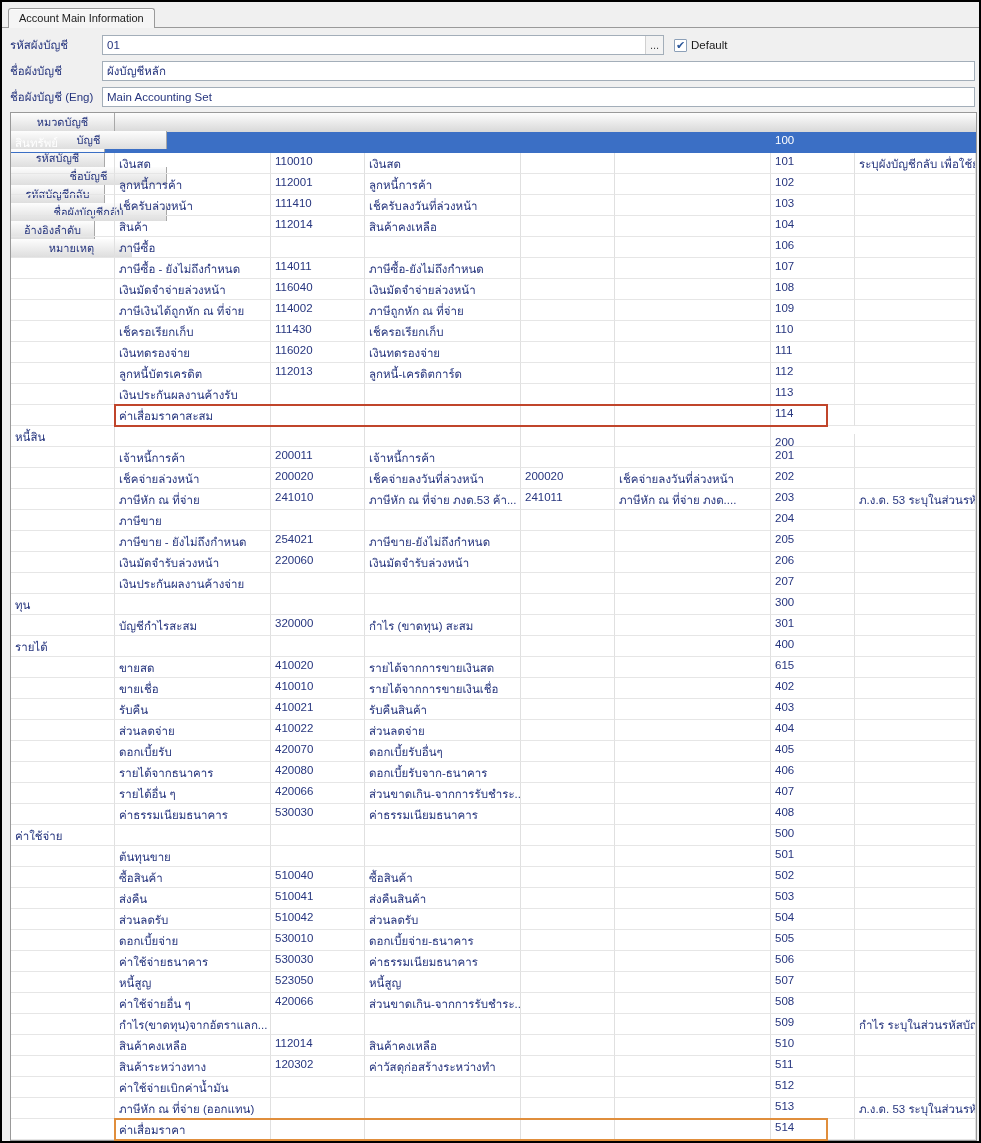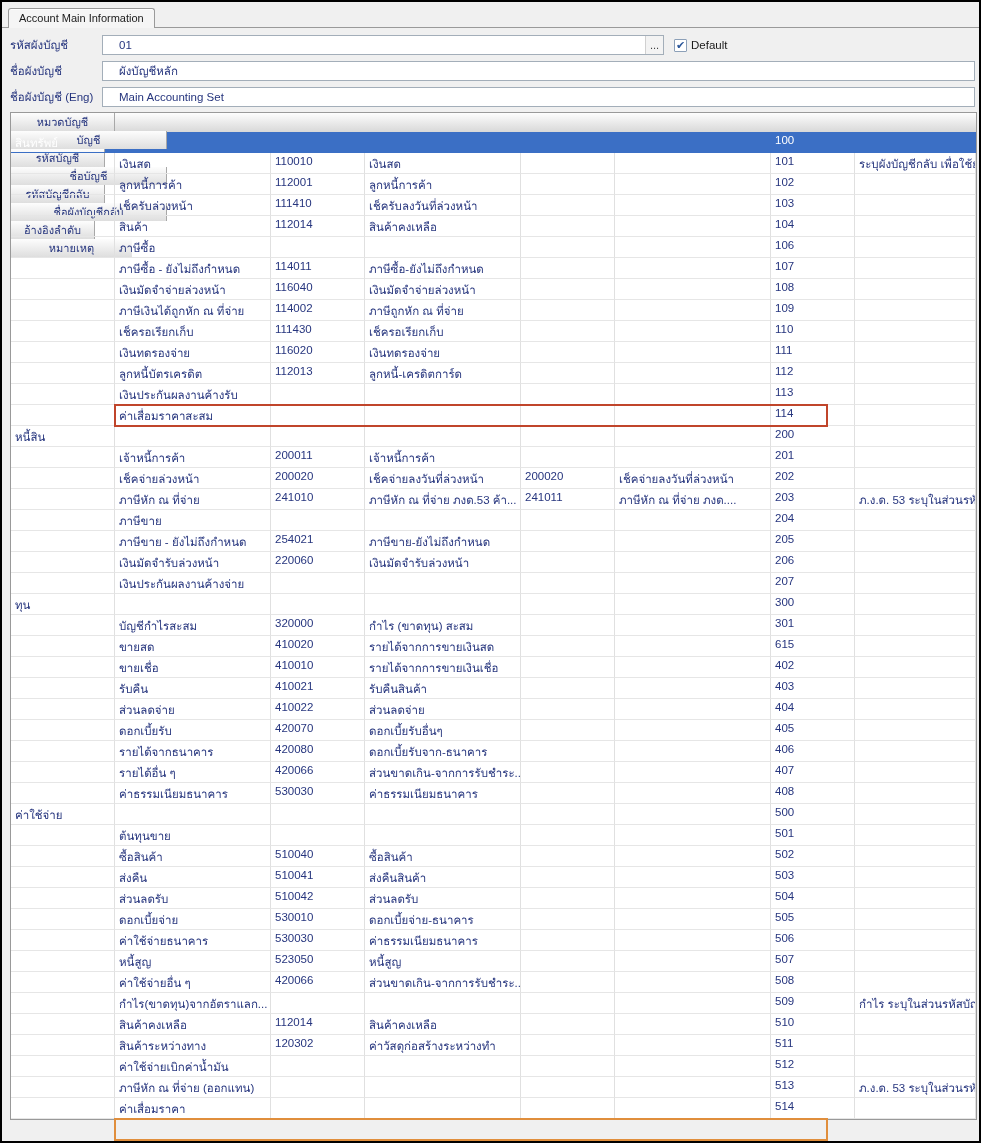--- a/index.html
+++ b/index.html
@@ -24,21 +24,21 @@
   .form { padding:6px 0 4px 8px; }
   .frow { display:flex; align-items:center; height:22px; margin-bottom:4px; }
   .frow:last-child { margin-bottom:0; }
   .flabel { width:92px; font-size:11.5px; color:var(--text); flex:none; }
   .field {
     height:20px; background:#fff; border:1px solid #a3aeb9; display:flex;
     align-items:center; font-size:11.5px; color:var(--text);
   }
   .field input {
     border:none; outline:none; flex:1; height:18px; font:inherit; color:inherit;
-    padding:0 16px; background:transparent; min-width:0;
+    padding:0 4px; background:transparent; min-width:0;
   }
   .ellipsis-btn {
     flex:none; width:18px; height:18px; border:none; background:#f3f3f3;
     border-left:1px solid #d0d0d0; font-size:11px; color:#444; line-height:14px;
     cursor:default;
   }
   .field-code { width:562px; }
   .field-wide { width:873px; }
   .chk-wrap { display:flex; align-items:center; margin-left:10px; }
   .checkbox {
@@ -264,21 +264,21 @@
           <div class="gcell" style="width: 84px;">114</div>
           <div class="gcell" style="width: 121px;"></div>
         </div>
         <div class="grow">
           <div class="gcell" style="width: 104px;">หนี้สิน</div>
           <div class="gcell" style="width: 156px;"></div>
           <div class="gcell" style="width: 94px;"></div>
           <div class="gcell" style="width: 156px;"></div>
           <div class="gcell" style="width: 94px;"></div>
           <div class="gcell" style="width: 156px;"></div>
-          <div class="gcell" style="width: 84px;">200</div>
+          <div class="gcell" style="width: 84px; margin-top: 8px;">200</div>
           <div class="gcell" style="width: 121px;"></div>
         </div>
         <div class="grow">
           <div class="gcell" style="width: 104px;"></div>
           <div class="gcell" style="width: 156px;">เจ้าหนี้การค้า</div>
           <div class="gcell" style="width: 94px;">200011</div>
           <div class="gcell" style="width: 156px;">เจ้าหนี้การค้า</div>
           <div class="gcell" style="width: 94px;"></div>
           <div class="gcell" style="width: 156px;"></div>
           <div class="gcell" style="width: 84px;">201</div>
@@ -358,20 +358,30 @@
           <div class="gcell" style="width: 104px;"></div>
           <div class="gcell" style="width: 156px;">บัญชีกำไรสะสม</div>
           <div class="gcell" style="width: 94px;">320000</div>
           <div class="gcell" style="width: 156px;">กำไร (ขาดทุน) สะสม</div>
           <div class="gcell" style="width: 94px;"></div>
           <div class="gcell" style="width: 156px;"></div>
           <div class="gcell" style="width: 84px;">301</div>
           <div class="gcell" style="width: 121px;"></div>
         </div>
         <div class="grow">
+          <div class="gcell" style="width: 104px;">รายได้</div>
+          <div class="gcell" style="width: 156px;"></div>
+          <div class="gcell" style="width: 94px;"></div>
+          <div class="gcell" style="width: 156px;"></div>
+          <div class="gcell" style="width: 94px;"></div>
+          <div class="gcell" style="width: 156px;"></div>
+          <div class="gcell" style="width: 84px;">400</div>
+          <div class="gcell" style="width: 121px;"></div>
+        </div>
+        <div class="grow">
           <div class="gcell" style="width: 104px;"></div>
           <div class="gcell" style="width: 156px;">ขายสด</div>
           <div class="gcell" style="width: 94px;">410020</div>
           <div class="gcell" style="width: 156px;">รายได้จากการขายเงินสด</div>
           <div class="gcell" style="width: 94px;"></div>
           <div class="gcell" style="width: 156px;"></div>
           <div class="gcell" style="width: 84px;">615</div>
           <div class="gcell" style="width: 121px;"></div>
         </div>
         <div class="grow">

